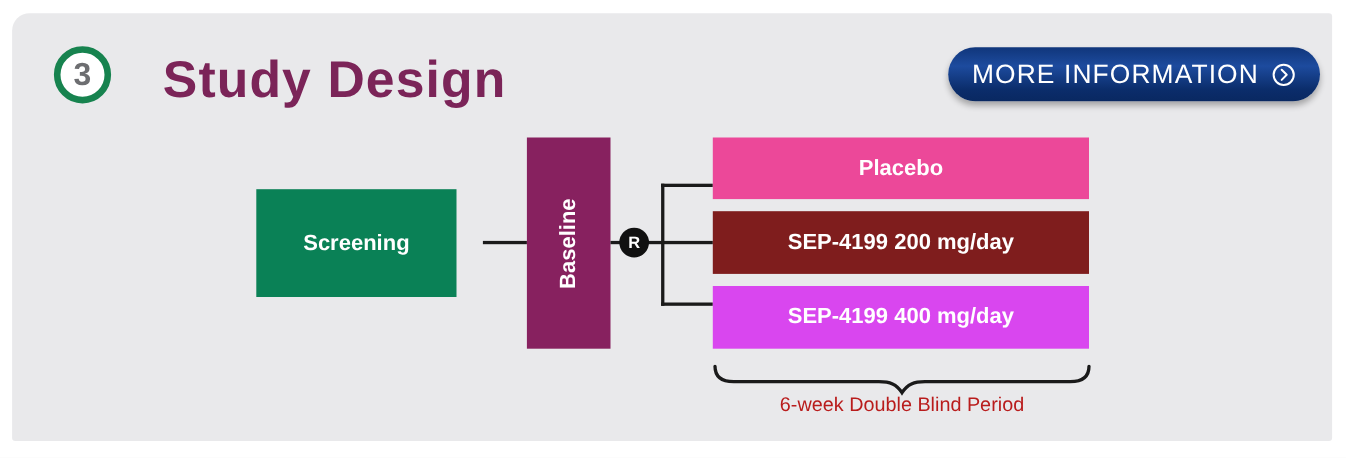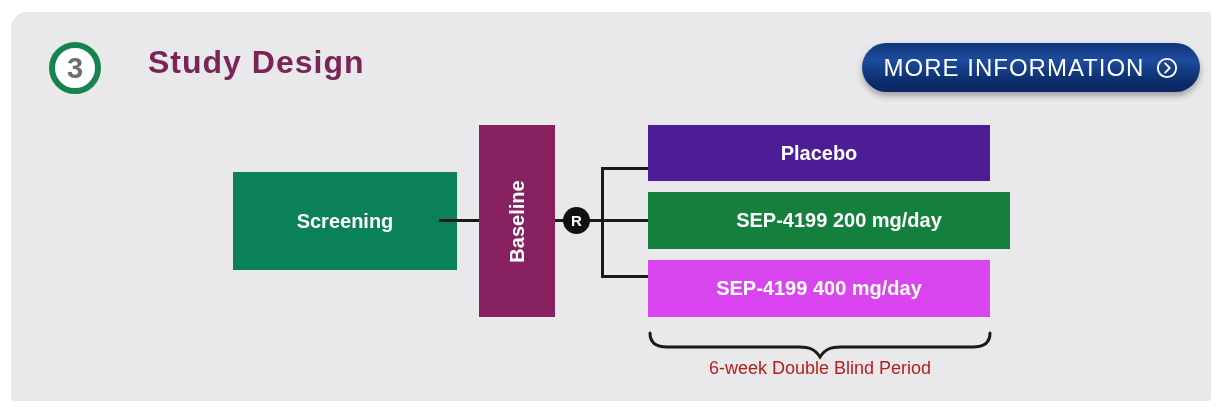--- a/index.html
+++ b/index.html
@@ -20,21 +20,21 @@
   .step-badge{
     position:absolute;left:38px;top:30px;
     width:40px;height:40px;
     border:6px solid #17834f;border-radius:50%;
     background:#ffffff;
     display:flex;align-items:center;justify-content:center;
     color:#6d6e71;font-weight:bold;font-size:29px;line-height:1;
   }
   .page-title{
     position:absolute;left:137px;top:32px;
-    font-size:32px;font-weight:bold;letter-spacing:1px;
+    font-size:47px;font-weight:bold;letter-spacing:1px;
     color:#7b2458;margin:0;white-space:nowrap;
   }
   .more-info-btn{
     position:absolute;left:851px;top:31px;
     width:338px;height:49px;
     border:none;border-radius:25px;
     background:linear-gradient(180deg,#10367b 0%,#1d4b9e 35%,#0b2d6b 78%,#092861 100%);
     box-shadow:0 4px 6px rgba(0,0,0,0.30);
     color:#ffffff;font-size:24px;letter-spacing:1px;
     font-family:"Liberation Sans", sans-serif;
@@ -42,21 +42,21 @@
     cursor:pointer;white-space:nowrap;
   }
   .chevron-circle{width:22px;height:22px;display:block;flex:0 0 auto;}
   
   .box{
     position:absolute;
     display:flex;align-items:center;justify-content:center;
     color:#ffffff;font-weight:bold;font-size:20px;
     white-space:nowrap;
   }
-  .screening-box{left:222px;top:160px;width:224px;height:98px;background:#0a8156;}
+  .screening-box{left:222px;top:160px;width:182px;height:98px;background:#0a8156;}
   .baseline-box{left:468px;top:113px;width:76px;height:192px;background:#87215f;}
   .baseline-box .vlabel{transform:rotate(-90deg);}
   .arm-box{left:637px;width:342px;}
   .arm-0{top:113px;height:56px;background:#a8a9ad;}
   .arm-1{top:180px;height:57px;background:#0a8156;}
   .arm-2{top:248px;height:57px;background:#0a8156;}
   
   .line{position:absolute;background:#1a1a1a;}
   .conn-screen-base{left:428px;top:207px;width:40px;height:3px;}
   .conn-base-arm{left:544px;top:207px;width:93px;height:3px;}
@@ -108,24 +108,24 @@
 
     <div class="line conn-base-arm"></div>
     <div class="line branch-vline"></div>
     <div class="line branch-stub-top"></div>
     <div class="line branch-stub-bottom"></div>
 
     <div class="r-node">
       <span>R</span>
     </div>
 
-    <div class="box arm-box arm-0" style="background: #4c1d95;">
+    <div class="box arm-box arm-0" style="background: #ec4899;">
       <span>Placebo</span>
     </div>
-    <div class="box arm-box arm-1" style="background: #15803d; padding-left: 20px;">
+    <div class="box arm-box arm-1" style="background: #7f1d1d;">
       <span>SEP-4199 200 mg/day</span>
     </div>
     <div class="box arm-box arm-2" style="background: #d946ef;">
       <span>SEP-4199 400 mg/day</span>
     </div>
 
     <svg class="brace" viewBox="0 0 346 30" aria-hidden="true">
       <path d="M3,3 C3,13 9,17 20,17 L152,17 C162,17 168,19 173,27 C178,19 184,17 194,17 L326,17 C337,17 343,13 343,3" fill="none" stroke="#1a1a1a" stroke-width="3" stroke-linecap="round"></path>
     </svg>
     <div class="period-caption">6-week Double Blind Period</div>

